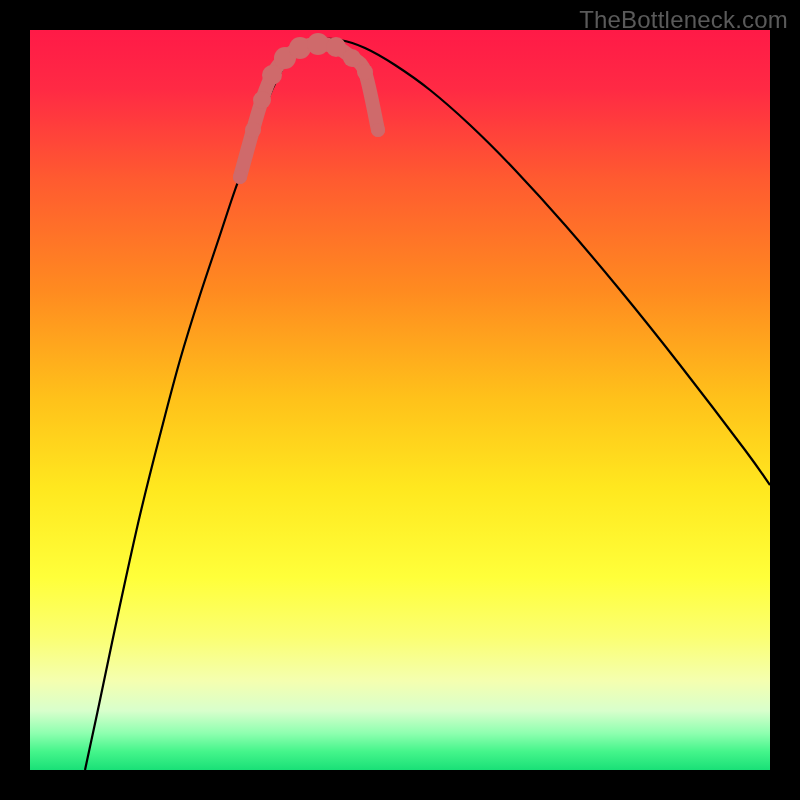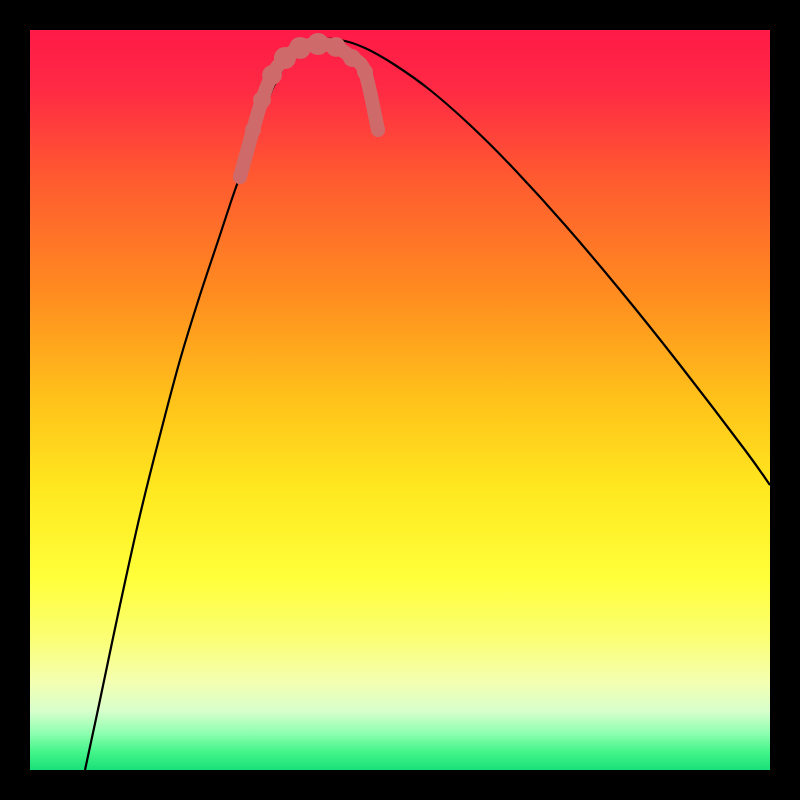--- a/index.html
+++ b/index.html
@@ -67,14 +67,15 @@
           <circle cx="288" cy="14" r="11" fill="#cf6a6b"></circle>
           <circle cx="306" cy="17" r="10" fill="#cf6a6b"></circle>
           <circle cx="322" cy="28" r="9" fill="#cf6a6b"></circle>
           <circle cx="335" cy="42" r="8" fill="#cf6a6b"></circle>
           <circle cx="348" cy="100" r="7" fill="#cf6a6b"></circle>
         </g>
     </svg>
 
   </div>
 
+  <div class="watermark">TheBottleneck.com</div>
 
 </div>
 
 </body></html>

